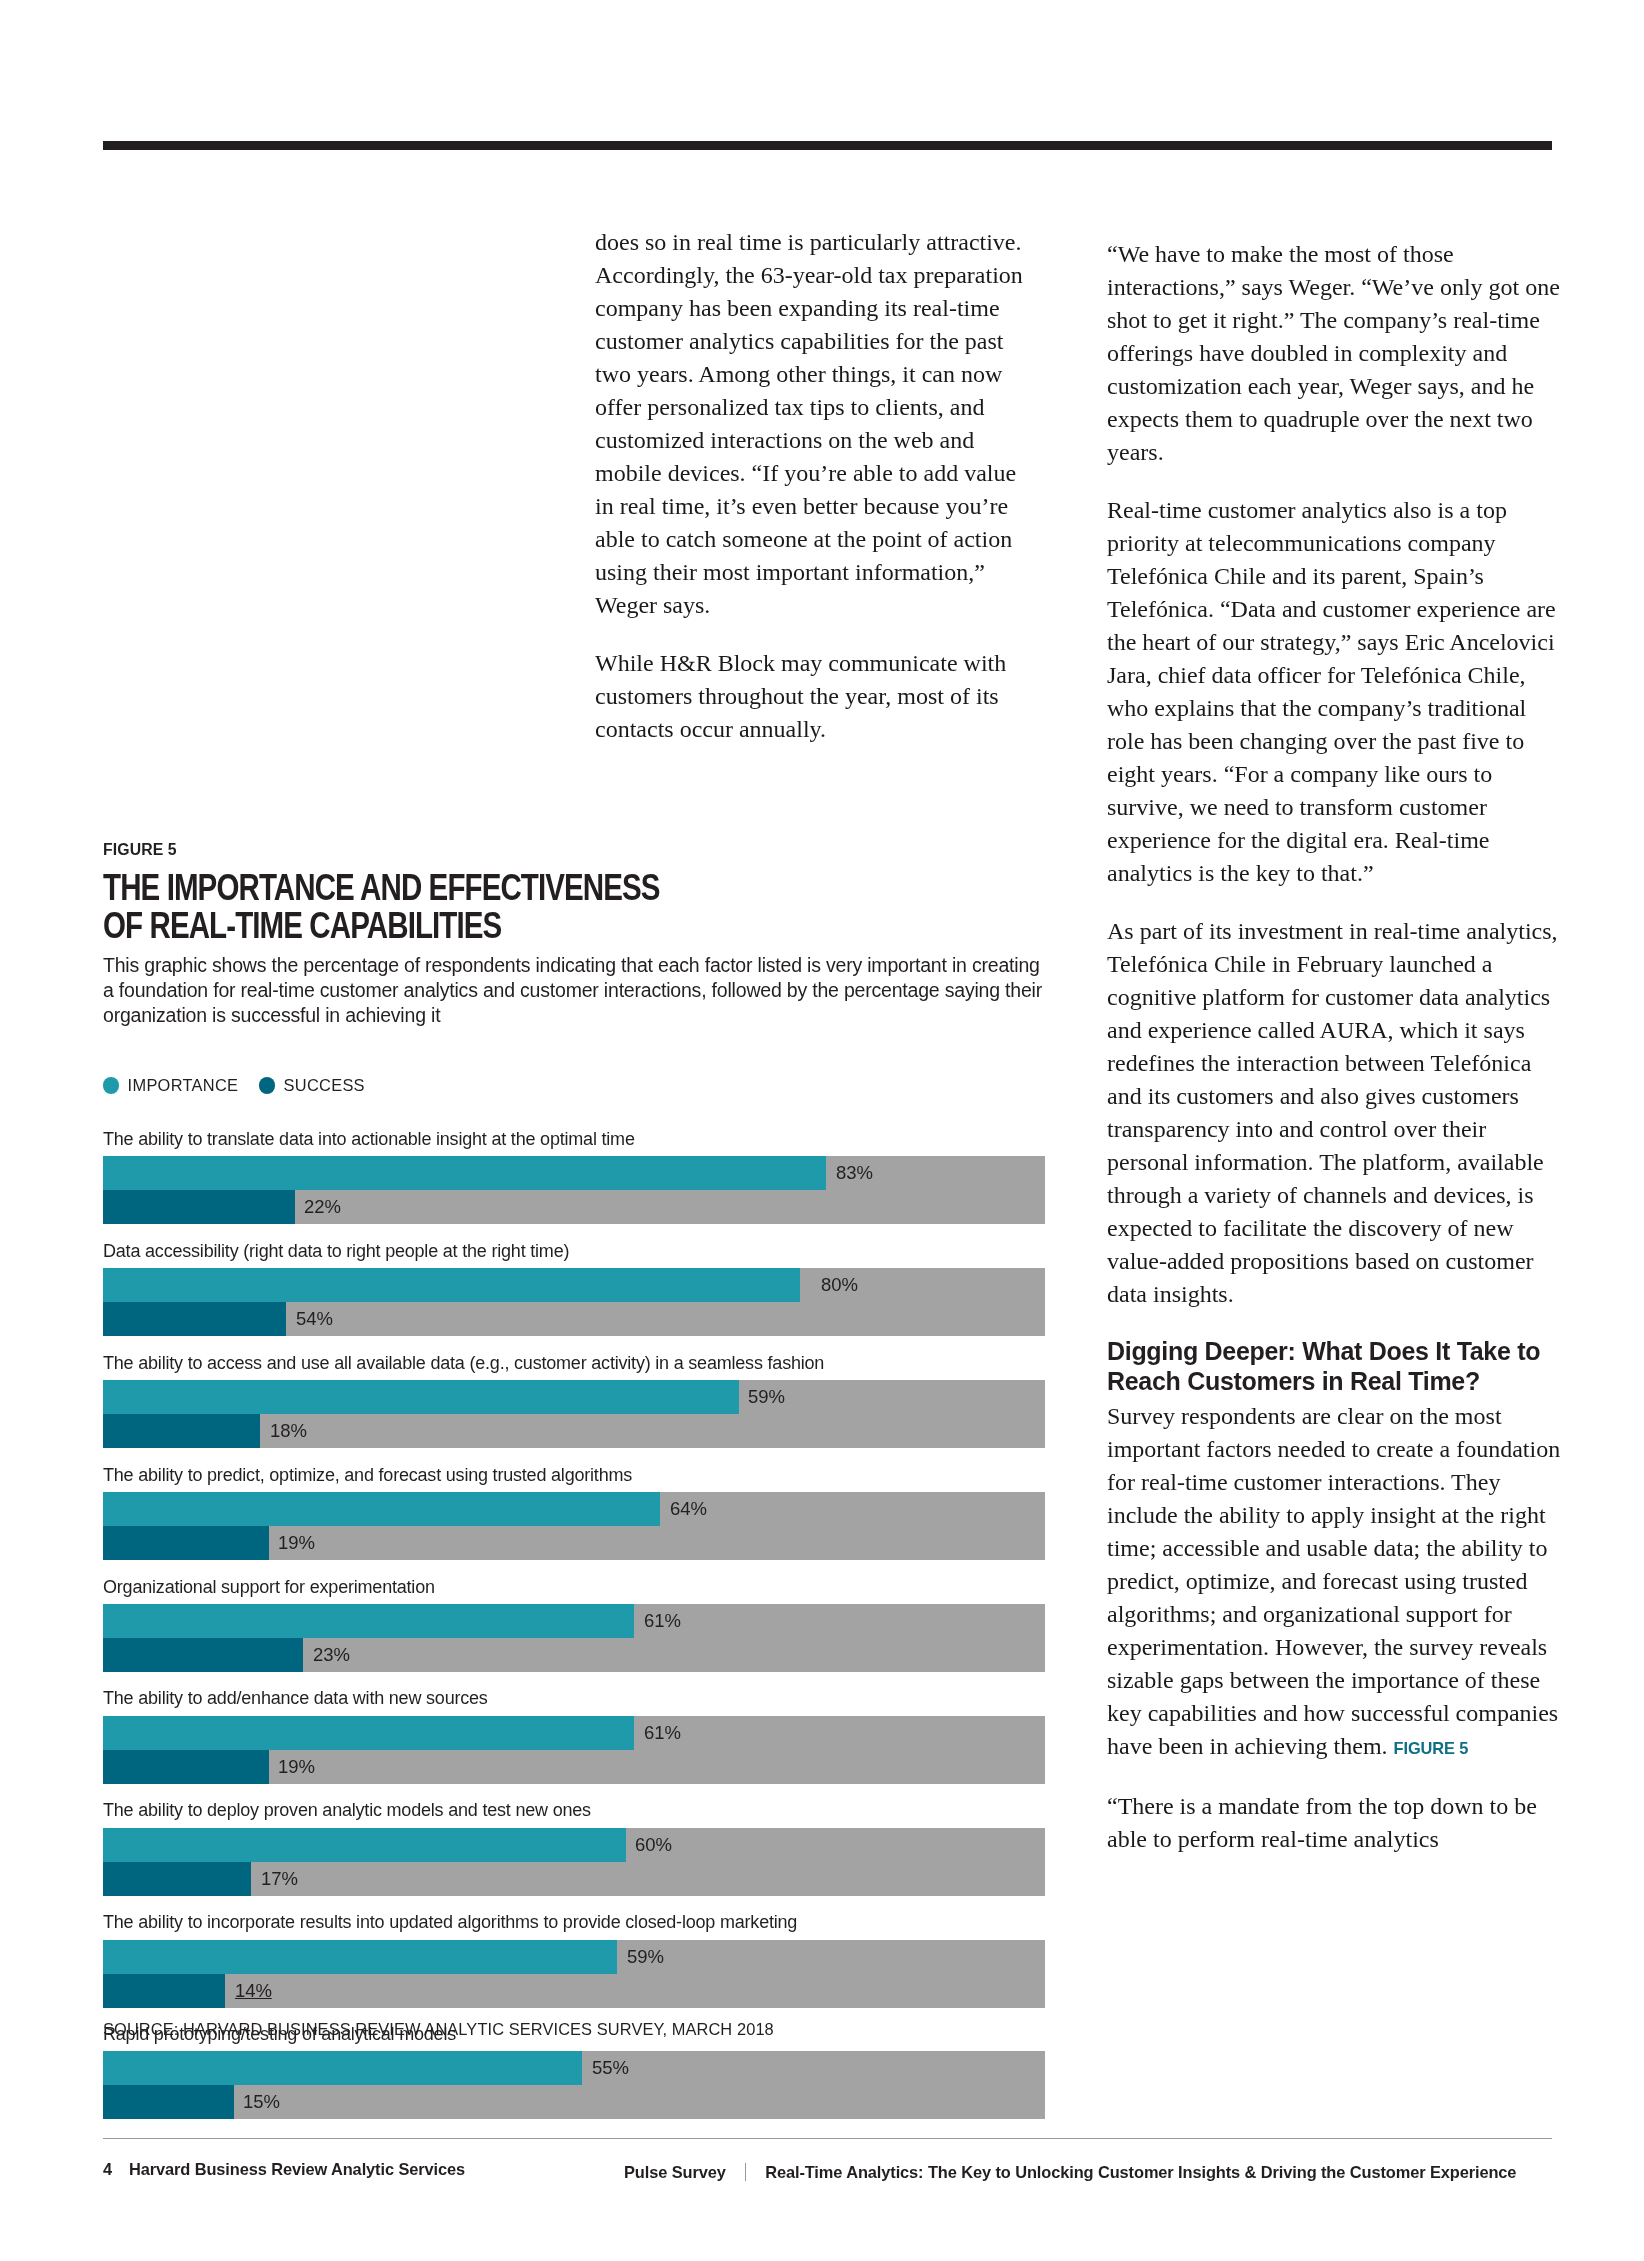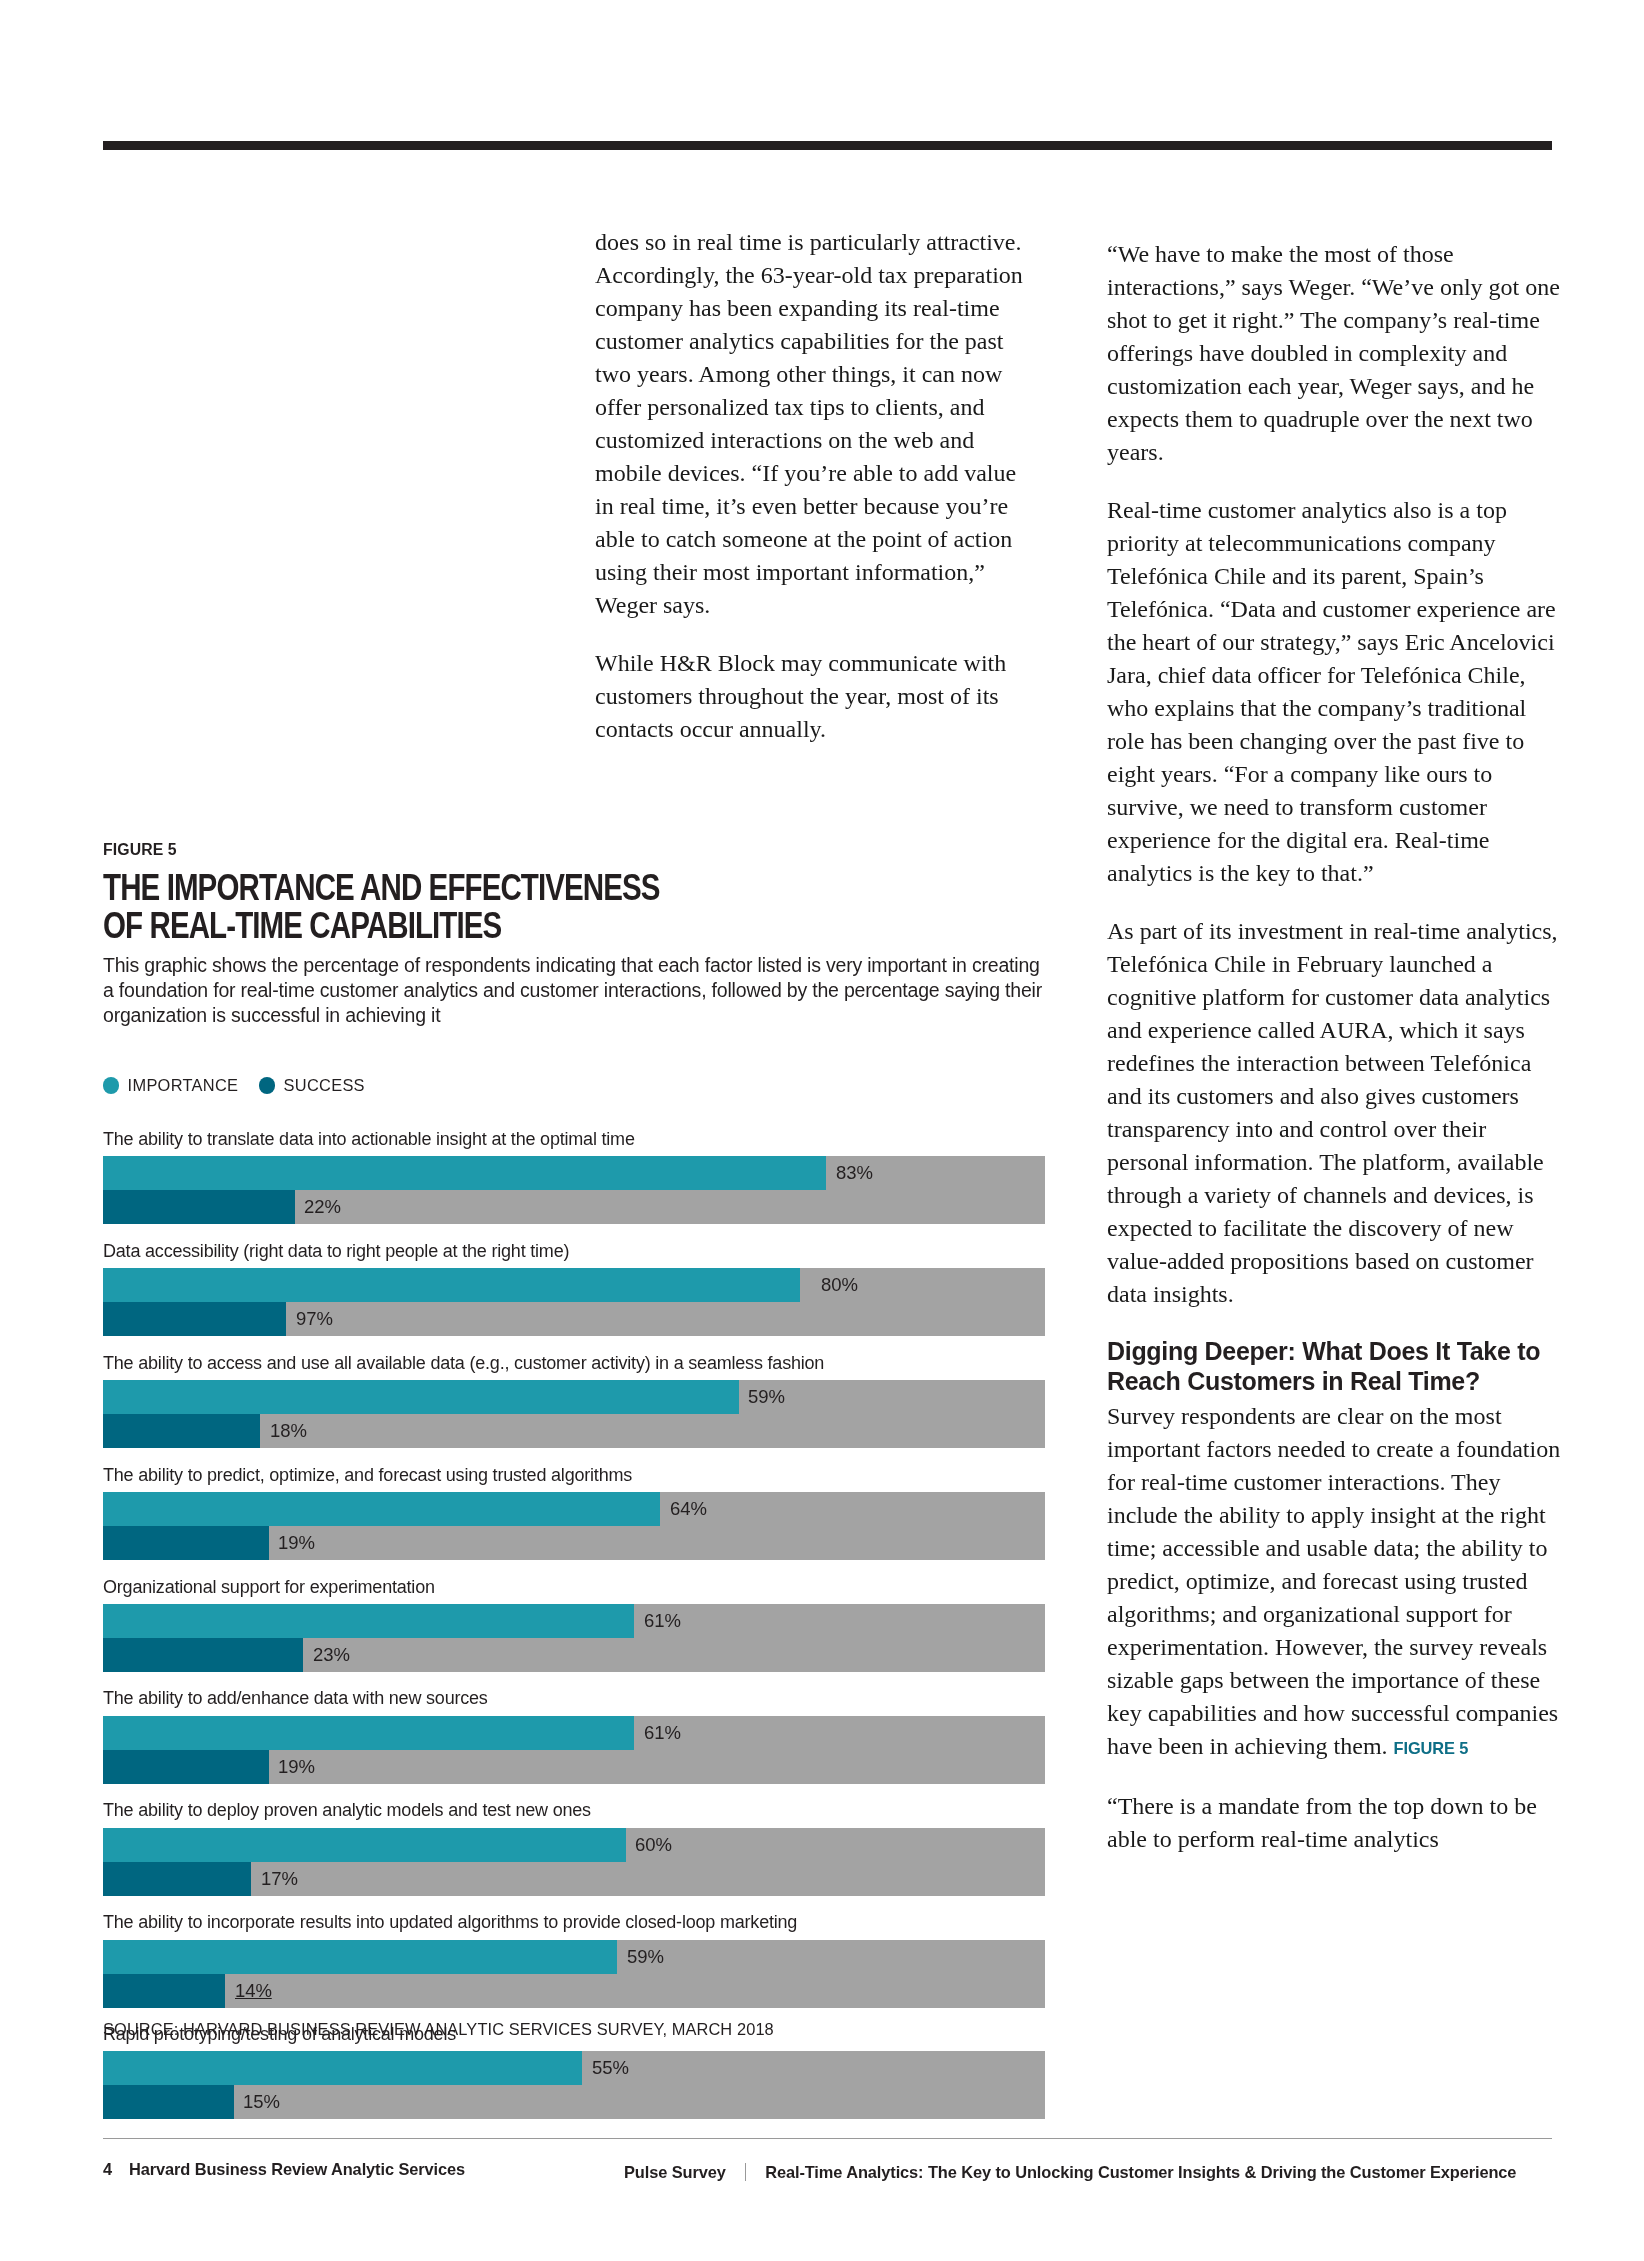--- a/index.html
+++ b/index.html
@@ -153,21 +153,21 @@
         </div>
       </div>
       <div class="chart-group">
         <div class="chart-label">Data accessibility (right data to right people at the right time)</div>
         <div class="track">
           <div class="fill imp" style="width: 697px; background: rgb(30, 154, 171);"></div>
           <span class="bar-val" style="left: 718px;">80%</span>
         </div>
         <div class="track">
           <div class="fill suc" style="width: 183px; background: rgb(0, 102, 128);"></div>
-          <span class="bar-val" style="left: 193px;">97%</span>
+          <span class="bar-val" style="left: 193px;">54%</span>
         </div>
       </div>
       <div class="chart-group">
         <div class="chart-label">The ability to access and use all available data (e.g., customer activity) in a seamless fashion</div>
         <div class="track">
           <div class="fill imp" style="width: 636px; background: rgb(30, 154, 171);"></div>
           <span class="bar-val" style="left: 645px;">59%</span>
         </div>
         <div class="track">
           <div class="fill suc" style="width: 157px; background: rgb(0, 102, 128);"></div>

